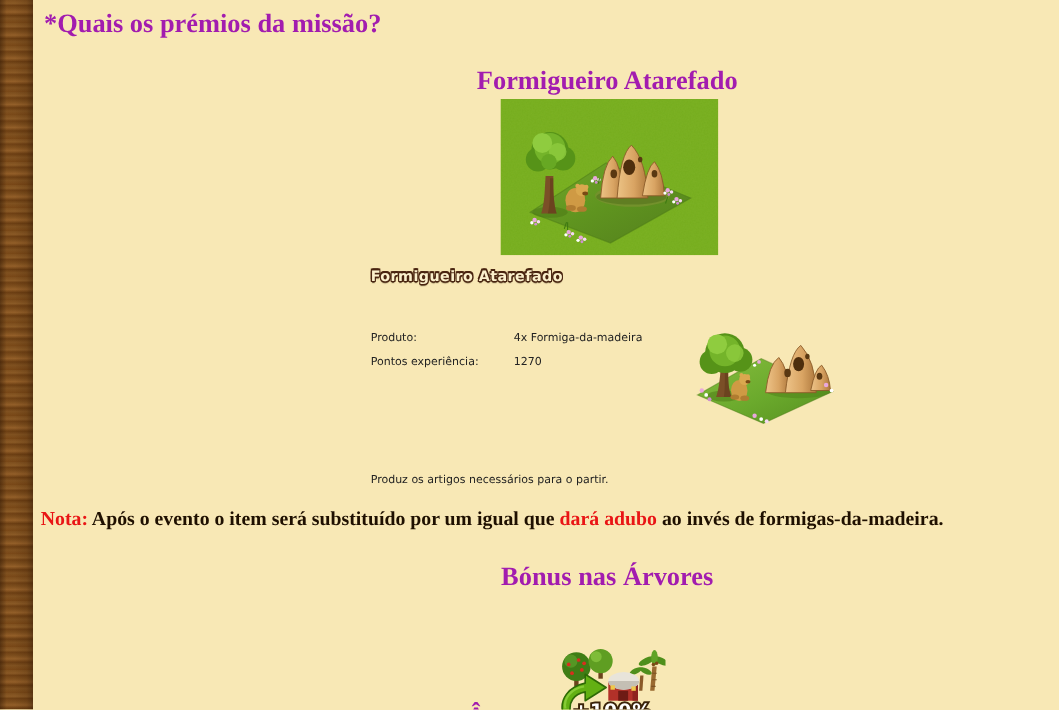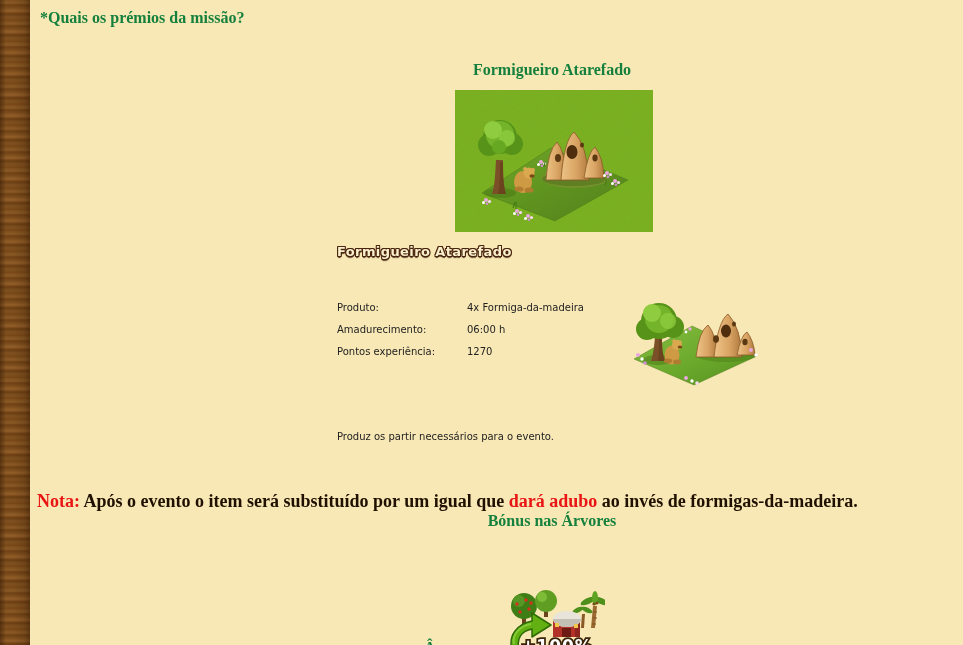--- a/index.html
+++ b/index.html
@@ -12,41 +12,41 @@
     position:absolute;left:0;top:0;width:30px;height:645px;
     background:
       linear-gradient(90deg, rgba(50,25,5,.5) 0%, rgba(140,85,30,.08) 20%, rgba(0,0,0,0) 45%, rgba(60,30,5,.18) 80%, rgba(45,22,4,.45) 100%),
       repeating-linear-gradient(180deg,
         #7d4e1d 0px,#8a5a26 3px,#6e4014 5px,#7d4e1d 8px,
         #935f29 11px,#6a3d12 14px,#7f5120 17px,#774616 21px);
   }
   .serif-heading{
     position:absolute;
     font-family:"Liberation Serif","DejaVu Serif",serif;
-    font-weight:bold;font-size:16px;color:#15803d;white-space:nowrap;
+    font-weight:bold;font-size:24px;color:#a21caf;white-space:nowrap;
   }
   .centered{transform:translateX(-50%);}
   .comic{font-family:"DejaVu Sans",sans-serif;color:#222222;font-size:10px;}
   .caption{
     position:absolute;left:337px;top:244px;
     font-family:"DejaVu Sans",sans-serif;font-weight:bold;font-size:13px;
     color:#fbf0cc;letter-spacing:.4px;white-space:nowrap;
     text-shadow:
       -1px -1px 0 #4a2510, 1px -1px 0 #4a2510,
       -1px  1px 0 #4a2510, 1px  1px 0 #4a2510,
        0  -1px 0 #4a2510, 0 1px 0 #4a2510,
       -1px 0 0 #4a2510, 1px 0 0 #4a2510,
        0 2px 1px rgba(58,31,10,.85);
   }
   .stats{position:absolute;left:337px;top:297px;}
   .stat-row{height:22px;line-height:22px;white-space:nowrap;}
   .stat-label{display:inline-block;width:130px;}
   .desc{position:absolute;left:337px;top:431px;white-space:nowrap;}
   .note{
-    position:absolute;left:37px;top:491px;
+    position:absolute;left:37px;top:461px;
     font-family:"Liberation Serif","DejaVu Serif",serif;
     font-weight:bold;font-size:18px;color:#1f1000;white-space:nowrap;text-align:center;
   }
   .red{color:#e91515;}
   .img-frame{position:absolute;}
   .img-frame svg{display:block;}
 </style>
 </head>
 <body>
 
@@ -126,23 +126,20 @@
   </svg>
 </div>
 
 <div class="caption">Formigueiro Atarefado</div>
 
 <div class="stats comic">
     <div class="stat-row">
     <span class="stat-label">Produto:</span><span class="stat-value">4x Formiga-da-madeira</span>
   </div>
     <div class="stat-row">
-    <span class="stat-label">Amadurecimento:</span><span class="stat-value">06:00 h</span>
-  </div>
-    <div class="stat-row">
     <span class="stat-label">Pontos experiência:</span><span class="stat-value">1270</span>
   </div>
   </div>
 
 <div class="img-frame" style="left:628px;top:299px;width:135px;height:88px;">
   <svg width="135" height="88" viewBox="0 0 135 88">
     <defs>
       <linearGradient id="patchG2" x1="0" y1="0" x2="1" y2="1">
         <stop offset="0" stop-color="#86bd3e"></stop>
         <stop offset="0.55" stop-color="#6aa92c"></stop>
@@ -194,21 +191,21 @@
         <circle cx="64" cy="82" r="1.7" fill="#ffffff"></circle>
       <circle cx="69" cy="84" r="1.8" fill="#f6d9f2"></circle>
       <circle cx="123" cy="51" r="2" fill="#e9a8dd"></circle>
         <circle cx="128" cy="56" r="1.7" fill="#ffffff"></circle>
       <circle cx="62" cy="30" r="1.7" fill="#e9a8dd"></circle>
         <circle cx="58" cy="33" r="1.4" fill="#ffffff"></circle>
     </g>
   </svg>
 </div>
 
-<div class="desc comic">Produz os partir necessários para o evento.</div>
+<div class="desc comic">Produz os artigos necessários para o partir.</div>
 
 <div class="note"><span class="red">Nota:</span><span> Após o evento o item será substituído por um igual que </span><span class="red">dará adubo</span><span> ao invés de formigas-da-madeira.</span></div>
 
 <div class="serif-heading centered" style="left:552px;top:512px;">Bónus nas Árvores</div>
 
 <div class="img-frame" style="left:505px;top:590px;width:100px;height:66px;">
   <svg width="100" height="66" viewBox="0 0 100 66">
 
     <g>
       <rect x="17" y="26" width="4" height="8" fill="#6b431c"></rect>

